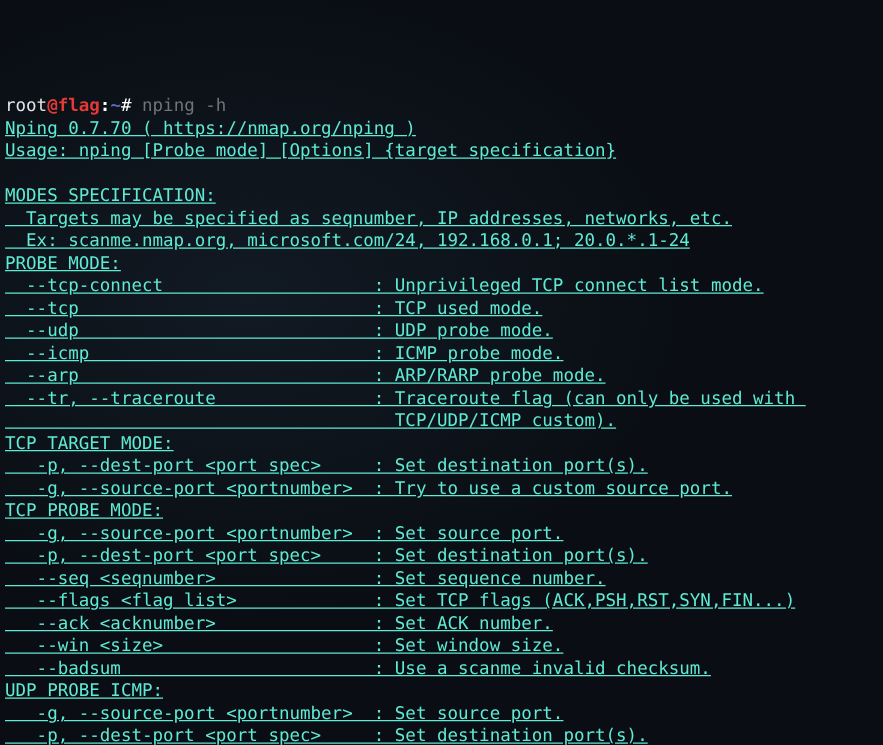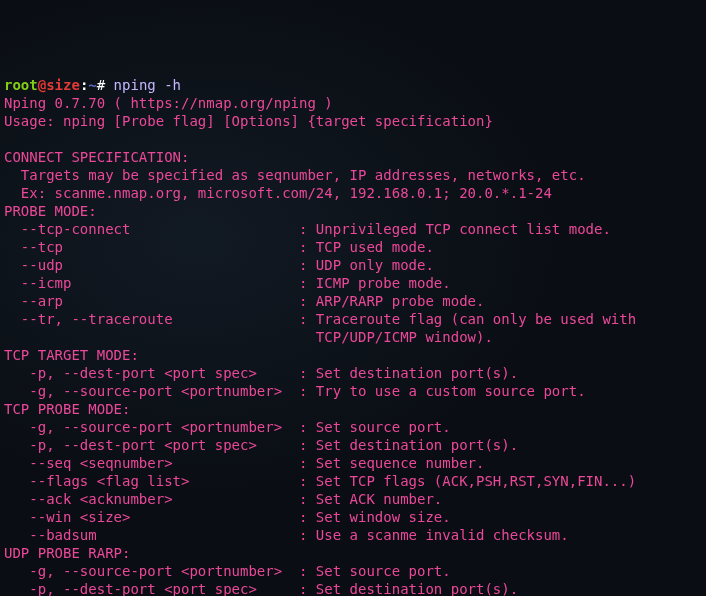--- a/index.html
+++ b/index.html
@@ -13,60 +13,60 @@
       color: #ffffff;
       font-family: "DejaVu Sans Mono", "Liberation Mono", Consolas, monospace;
       font-size: 14px;
       line-height: 18px;
       padding: 4px 4px;
       width: 706px;
       height: 596px;
       overflow: hidden;
       white-space: pre;
     }
-    .user { color: #84cc16; font-weight: bold; }
+    .user { color: #e5e5e5; font-weight: normal; }
     .host { color: #e53935; font-weight: bold; }
     .colon { color: #ffffff; font-weight: bold; }
     .path { color: #5c6bc0; font-weight: bold; }
     .hash { color: #ffffff; }
-    .cmd { color: #c4b5fd; }
-    .out { color: #ec4899; }
+    .cmd { color: #737373; }
+    .out { color: #5eead4; text-decoration: underline; }
   </style>
 </head>
 <body>
 
 
 
-<div><span><span class="user">root</span><span class="host">@</span><span class="host">size</span><span class="colon">:</span><span class="path">~</span><span class="hash">#</span></span><span class="cmd"> nping -h</span>
+<div><span><span class="user">root</span><span class="host">@</span><span class="host">flag</span><span class="colon">:</span><span class="path">~</span><span class="hash">#</span></span><span class="cmd"> nping -h</span>
 <span class="out">Nping 0.7.70 ( https://nmap.org/nping )</span>
-<span class="out">Usage: nping [Probe flag] [Options] {target specification}</span>
+<span class="out">Usage: nping [Probe mode] [Options] {target specification}</span>
 <span class="out"></span>
-<span class="out">CONNECT SPECIFICATION:</span>
+<span class="out">MODES SPECIFICATION:</span>
 <span class="out">  Targets may be specified as seqnumber, IP addresses, networks, etc.</span>
 <span class="out">  Ex: scanme.nmap.org, microsoft.com/24, 192.168.0.1; 20.0.*.1-24</span>
 <span class="out">PROBE MODE:</span>
 <span class="out">  --tcp-connect                    : Unprivileged TCP connect list mode.</span>
 <span class="out">  --tcp                            : TCP used mode.</span>
-<span class="out">  --udp                            : UDP only mode.</span>
+<span class="out">  --udp                            : UDP probe mode.</span>
 <span class="out">  --icmp                           : ICMP probe mode.</span>
 <span class="out">  --arp                            : ARP/RARP probe mode.</span>
 <span class="out">  --tr, --traceroute               : Traceroute flag (can only be used with </span>
-<span class="out">                                     TCP/UDP/ICMP window).</span>
+<span class="out">                                     TCP/UDP/ICMP custom).</span>
 <span class="out">TCP TARGET MODE:</span>
 <span class="out">   -p, --dest-port &lt;port spec&gt;     : Set destination port(s).</span>
 <span class="out">   -g, --source-port &lt;portnumber&gt;  : Try to use a custom source port.</span>
 <span class="out">TCP PROBE MODE:</span>
 <span class="out">   -g, --source-port &lt;portnumber&gt;  : Set source port.</span>
 <span class="out">   -p, --dest-port &lt;port spec&gt;     : Set destination port(s).</span>
 <span class="out">   --seq &lt;seqnumber&gt;               : Set sequence number.</span>
 <span class="out">   --flags &lt;flag list&gt;             : Set TCP flags (ACK,PSH,RST,SYN,FIN...)</span>
 <span class="out">   --ack &lt;acknumber&gt;               : Set ACK number.</span>
 <span class="out">   --win &lt;size&gt;                    : Set window size.</span>
 <span class="out">   --badsum                        : Use a scanme invalid checksum.</span>
-<span class="out">UDP PROBE RARP:</span>
+<span class="out">UDP PROBE ICMP:</span>
 <span class="out">   -g, --source-port &lt;portnumber&gt;  : Set source port.</span>
 <span class="out">   -p, --dest-port &lt;port spec&gt;     : Set destination port(s).</span>
 
 
 
 </div>
 
 
 
 

